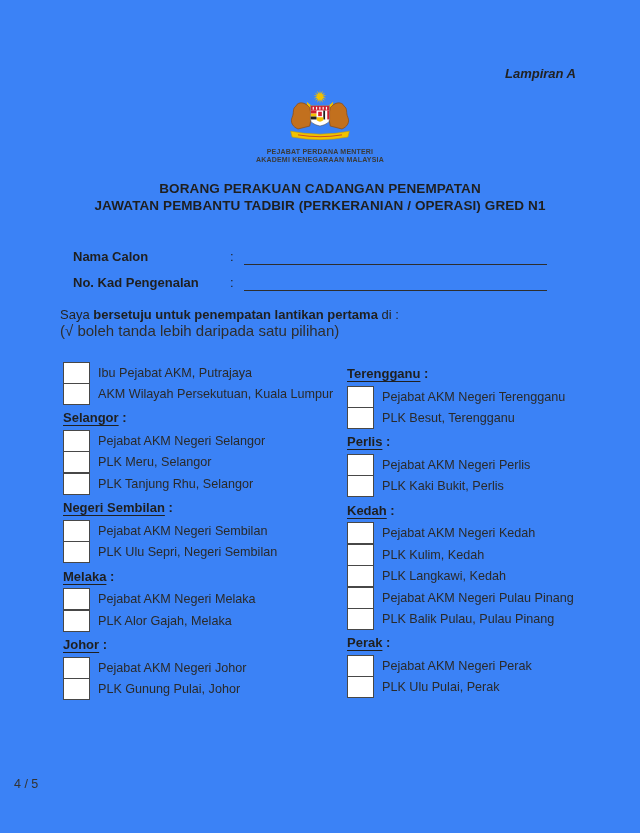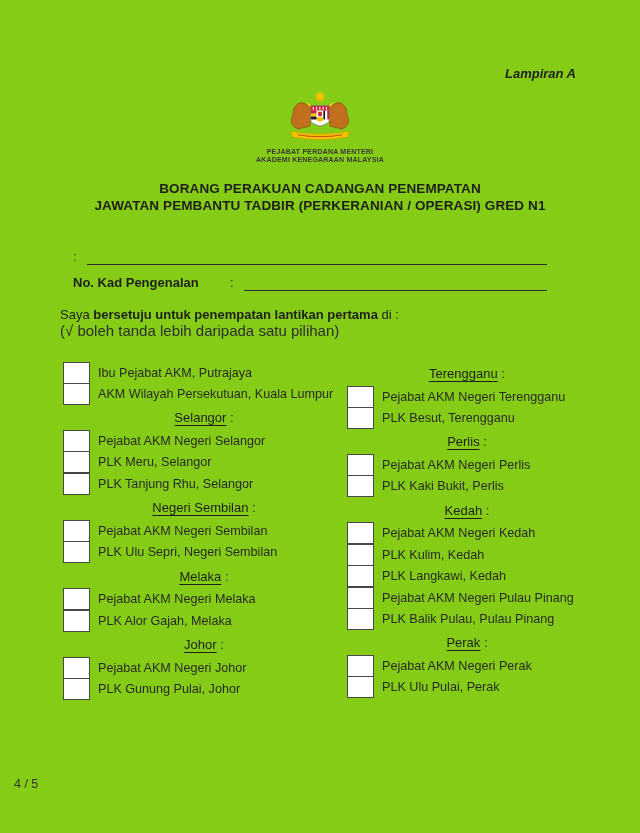--- a/index.html
+++ b/index.html
@@ -5,21 +5,21 @@
   * { margin:0; padding:0; box-sizing:border-box; }
   html,body { width:640px; height:833px; }
   body {
     font-family:"Liberation Sans", sans-serif;
     background:#f6f6f4;
     color:#2b2b2b;
     overflow:hidden;
   }
   .page {
     position:absolute; inset:0;
-    background:#84cc16;
+    background:#3b82f6;
   }
   .lampiran {
     position:absolute; top:66px; right:64px;
     font-size:13px; font-weight:bold; font-style:italic; color:#222;
   }
   .emblem-wrap {
     position:absolute; top:88px; left:50%; transform:translateX(-50%);
     width:120px; text-align:center;
   }
   .org-block {
@@ -44,21 +44,21 @@
   .col { position:absolute; top:361px; }
   .col-left  { left:63px;  width:282px; }
   .col-right { left:347px; width:240px; }
   .row-cb { display:flex; align-items:center; height:23px; }
   .row-cb + .row-cb { margin-top:-1.6px;align-items:center; }
   .box {
     width:27px; height:22px; flex:none;
     border:1.6px solid #474747; background:#fff; margin-right:8px;
   }
   .cbl { font-size:12.6px; color:#2a2a2a; white-space:nowrap; }
-  .row-h { padding:5px 0 2px; height:24px; font-size:13px; font-weight:normal; color:#1f1f1f;text-align:center; }
+  .row-h { padding:5px 0 2px; height:24px; font-size:13px; font-weight:bold; color:#1f1f1f; }
   .hname { text-decoration:underline; text-decoration-thickness:1.4px; text-underline-offset:2.5px; }
   .footer {
     position:absolute; top:777px; left:0; width:100%;
     font-size:12.5px; color:#333; padding-left:14px;
   }
 </style>
 </head>
 <body>
 
 <div class="page">
@@ -102,20 +102,21 @@
     <div>AKADEMI KENEGARAAN MALAYSIA</div>
   </div>
 
   <div class="titles">
     <div>BORANG PERAKUAN CADANGAN PENEMPATAN</div>
     <div>JAWATAN PEMBANTU TADBIR (PERKERANIAN / OPERASI) GRED N1</div>
   </div>
 
   <div class="fields">
     <div class="frow">
+      <span class="flabel">Nama Calon</span>
       <span class="fsep">:</span>
       <span class="fline"></span>
     </div>
     <div class="frow">
       <span class="flabel">No. Kad Pengenalan</span>
       <span class="fsep">:</span>
       <span class="fline"></span>
     </div>
   </div>
 

